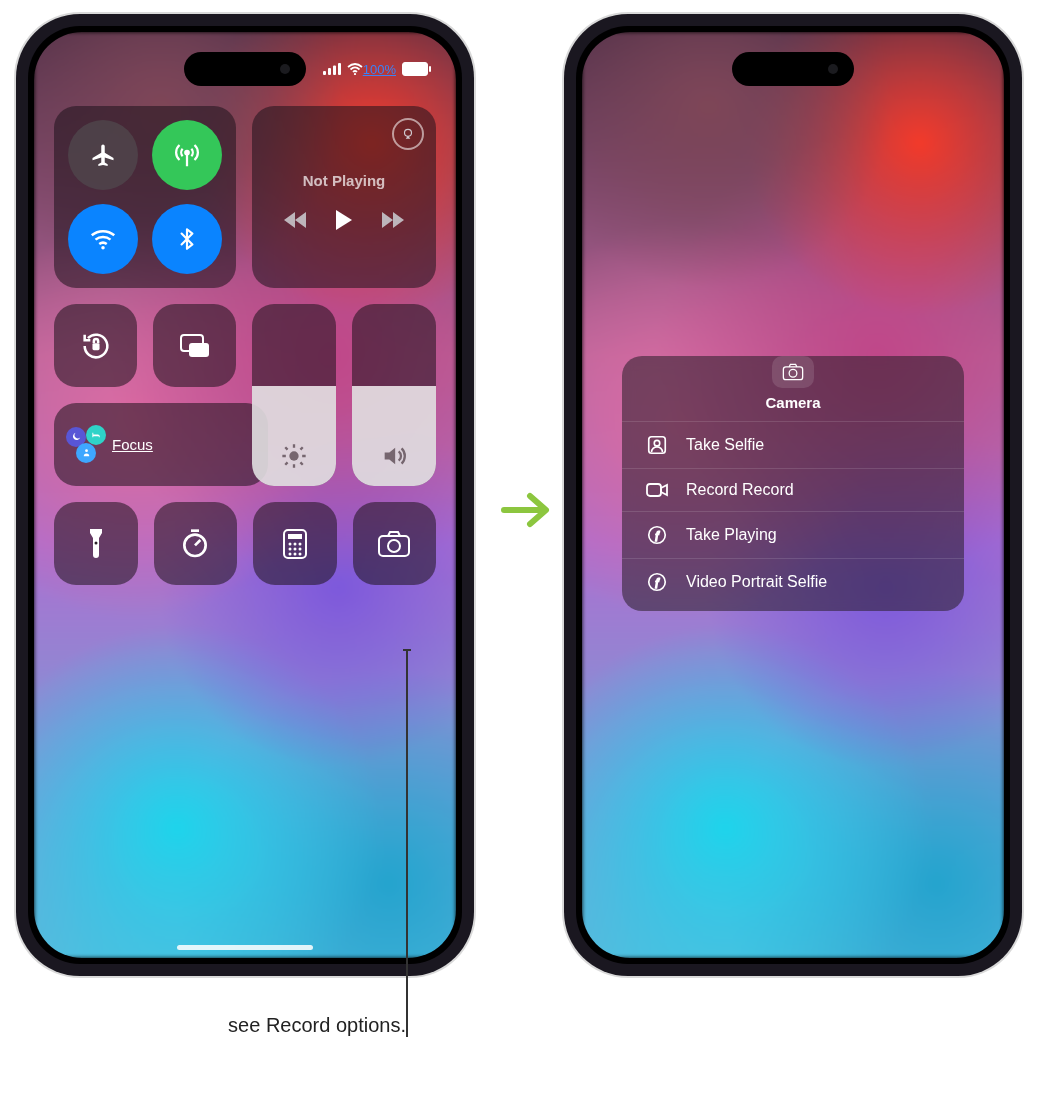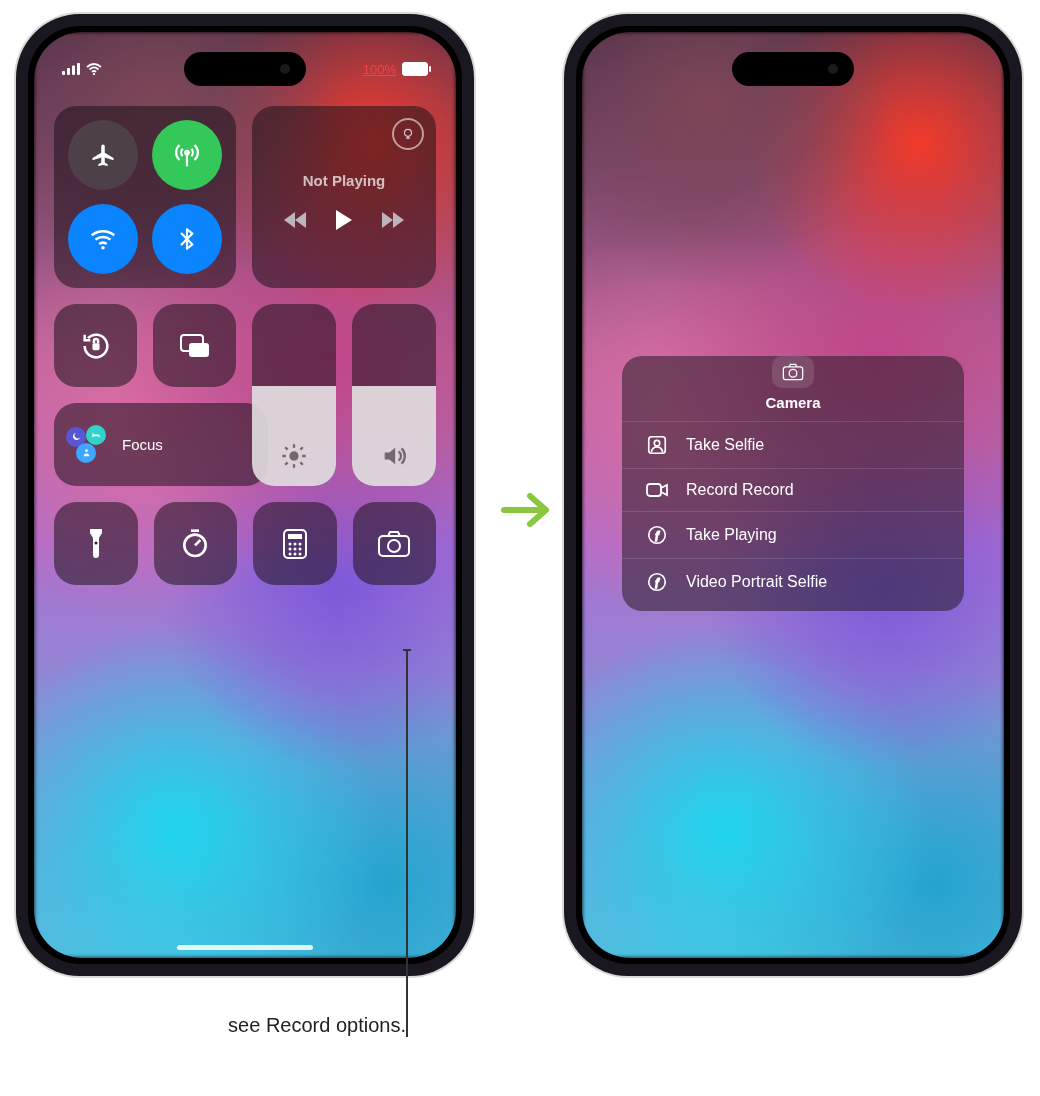--- a/index.html
+++ b/index.html
@@ -19,21 +19,21 @@
         radial-gradient(320px 320px at 24% 42%,  #d56ea0 0%, transparent 62%),
         radial-gradient(300px 300px at 72% 60%,  #7b5bd1 0%, transparent 60%),
         radial-gradient(340px 340px at 34% 86%,  #2bd1e6 0%, transparent 60%),
         radial-gradient(360px 360px at 84% 92%,  #2da2c8 0%, transparent 60%),
         linear-gradient(180deg,#4c3147 0%,#b16796 35%,#a970c8 55%,#5fb8d8 100%);
       filter:saturate(110%) blur(2px);}
   .notch{position:absolute;top:20px;left:50%;transform:translateX(-50%);width:122px;height:34px;border-radius:20px;background:#000;z-index:5;}
   .notch::after{content:"";position:absolute;right:16px;top:50%;width:10px;height:10px;border-radius:50%;background:#1b1b1f;transform:translateY(-50%);}
 
   
-  .status{position:absolute;top:24px;left:0;right:0;height:26px;color:#ef4444;z-index:4;font-size:13px;display:flex;justify-content:space-between;align-items:center;padding:0 28px;text-decoration:underline;}
+  .status{position:absolute;top:24px;left:0;right:0;height:26px;color:#3b82f6;z-index:4;font-size:13px;display:flex;justify-content:flex-end;align-items:center;padding:0 28px;text-decoration:underline;}
   .status .sLeft{display:flex;gap:6px;align-items:center;}
   .status .sRight{display:flex;gap:6px;align-items:center;}
   .battIcon{display:inline-block;width:24px;height:12px;border:1.5px solid #fff;border-radius:3px;position:relative;background:#fff;}
   .battIcon::after{content:"";position:absolute;right:-4px;top:3px;width:2px;height:6px;background:#fff;border-radius:1px;}
 
   
   .cc{position:absolute;top:74px;left:20px;right:20px;z-index:3;}
   .tile{background:rgba(30,18,28,.55);border-radius:22px;color:#fff;}
   .rowTop{display:flex;gap:16px;font-weight:bold;}
   .conn{width:182px;height:182px;display:grid;grid-template-columns:1fr 1fr;grid-template-rows:1fr 1fr;padding:14px;gap:14px;box-sizing:border-box;}
@@ -45,21 +45,21 @@
 
   .media{flex:1;height:182px;position:relative;padding:14px;box-sizing:border-box;display:flex;flex-direction:column;align-items:center;justify-content:center;}
   .airplay{position:absolute;top:12px;right:12px;width:28px;height:28px;border-radius:50%;border:2px solid rgba(255,255,255,.55);display:flex;align-items:center;justify-content:center;}
   .np{font-size:15px;color:rgba(255,255,255,.7);margin-top:8px;}
   .transport{display:flex;gap:26px;margin-top:20px;align-items:center;}
 
   .rowMid{display:flex;gap:16px;margin-top:16px;}
   .colA{display:flex;flex-direction:column;gap:16px;width:182px;}
   .pairRow{display:flex;gap:16px;}
   .sq{width:83px;height:83px;display:flex;align-items:center;justify-content:center;}
-  .focus{width:214px;height:83px;display:flex;align-items:center;gap:10px;padding:0 12px;box-sizing:border-box;font-size:15px;}
+  .focus{width:214px;height:83px;display:flex;align-items:center;padding:0 12px;box-sizing:border-box;font-size:15px;text-decoration:underline;}
   .focusIcons{position:relative;width:46px;height:40px;}
   .fi{position:absolute;width:20px;height:20px;border-radius:50%;display:flex;align-items:center;justify-content:center;font-size:11px;}
   .fi1{background:#5856d6;left:0;top:2px;}
   .fi2{background:#2fd3c8;left:20px;top:0;}
   .fi3{background:#3ea7ff;left:10px;top:18px;}
 
   .sliders{flex:1;display:flex;gap:16px;}
   .tall{flex:1;height:182px;border-radius:22px;background:rgba(30,18,28,.55);position:relative;overflow:hidden;display:flex;align-items:flex-end;justify-content:center;}
   .fill{position:absolute;left:0;right:0;bottom:0;background:rgba(255,255,255,.78);}
   .tall .sicon{position:relative;z-index:2;color:#6c6468;margin-bottom:16px;}

